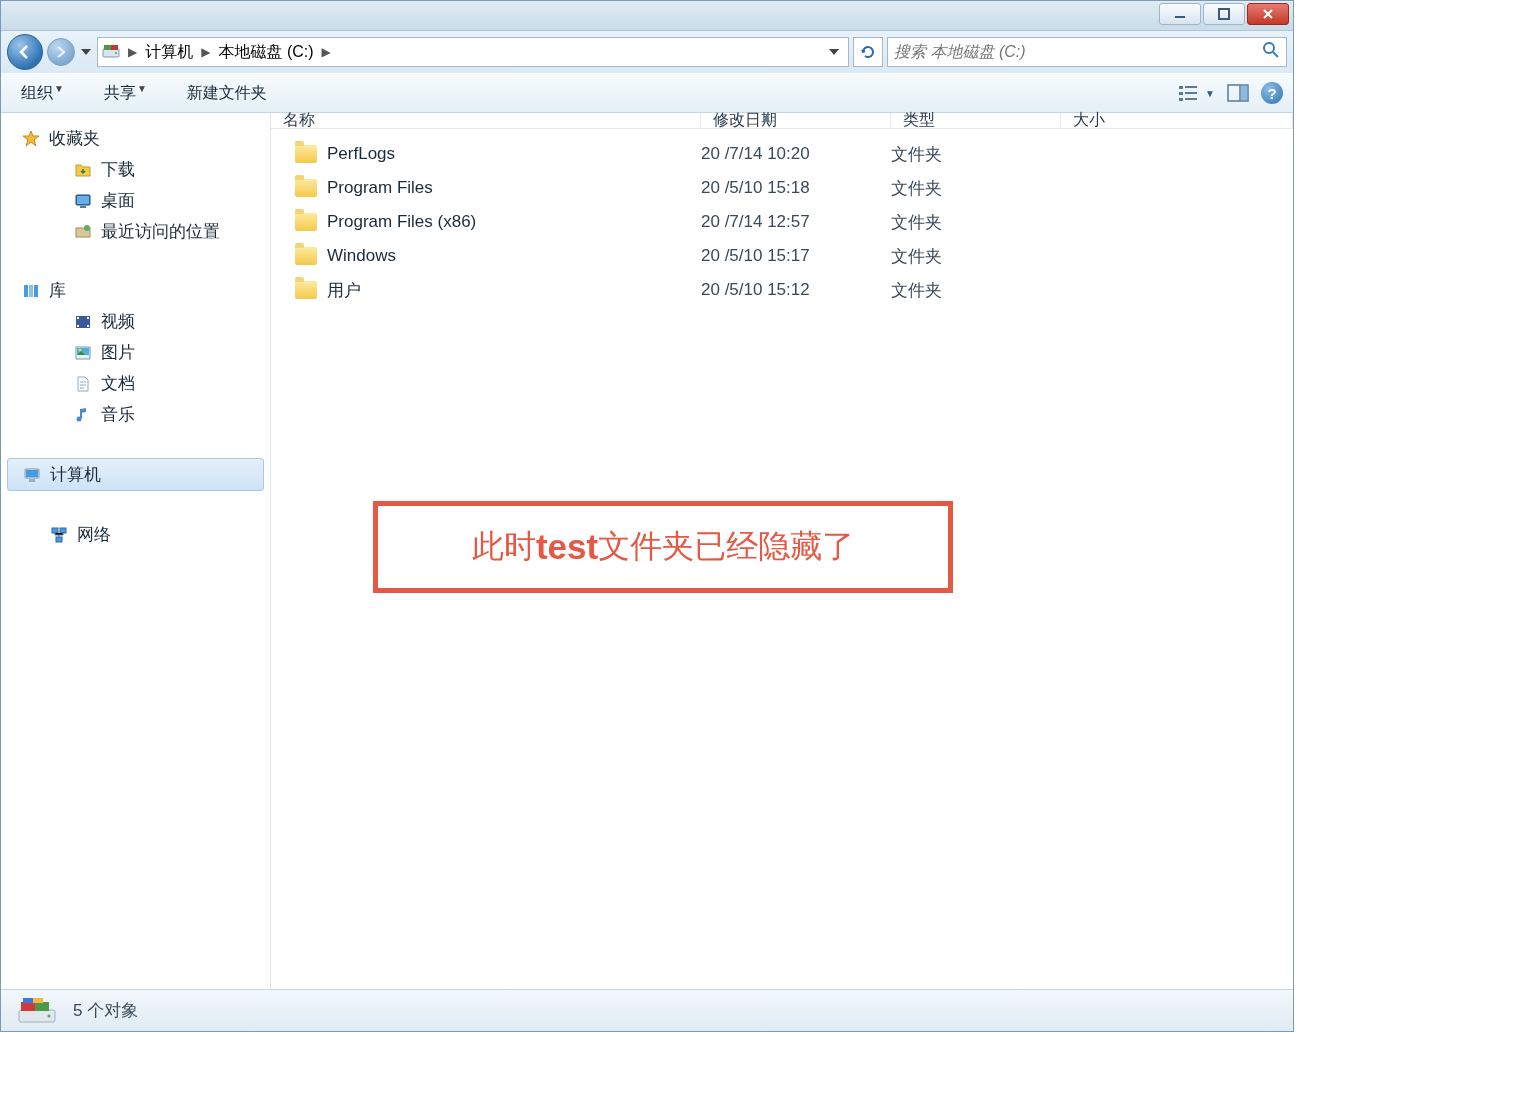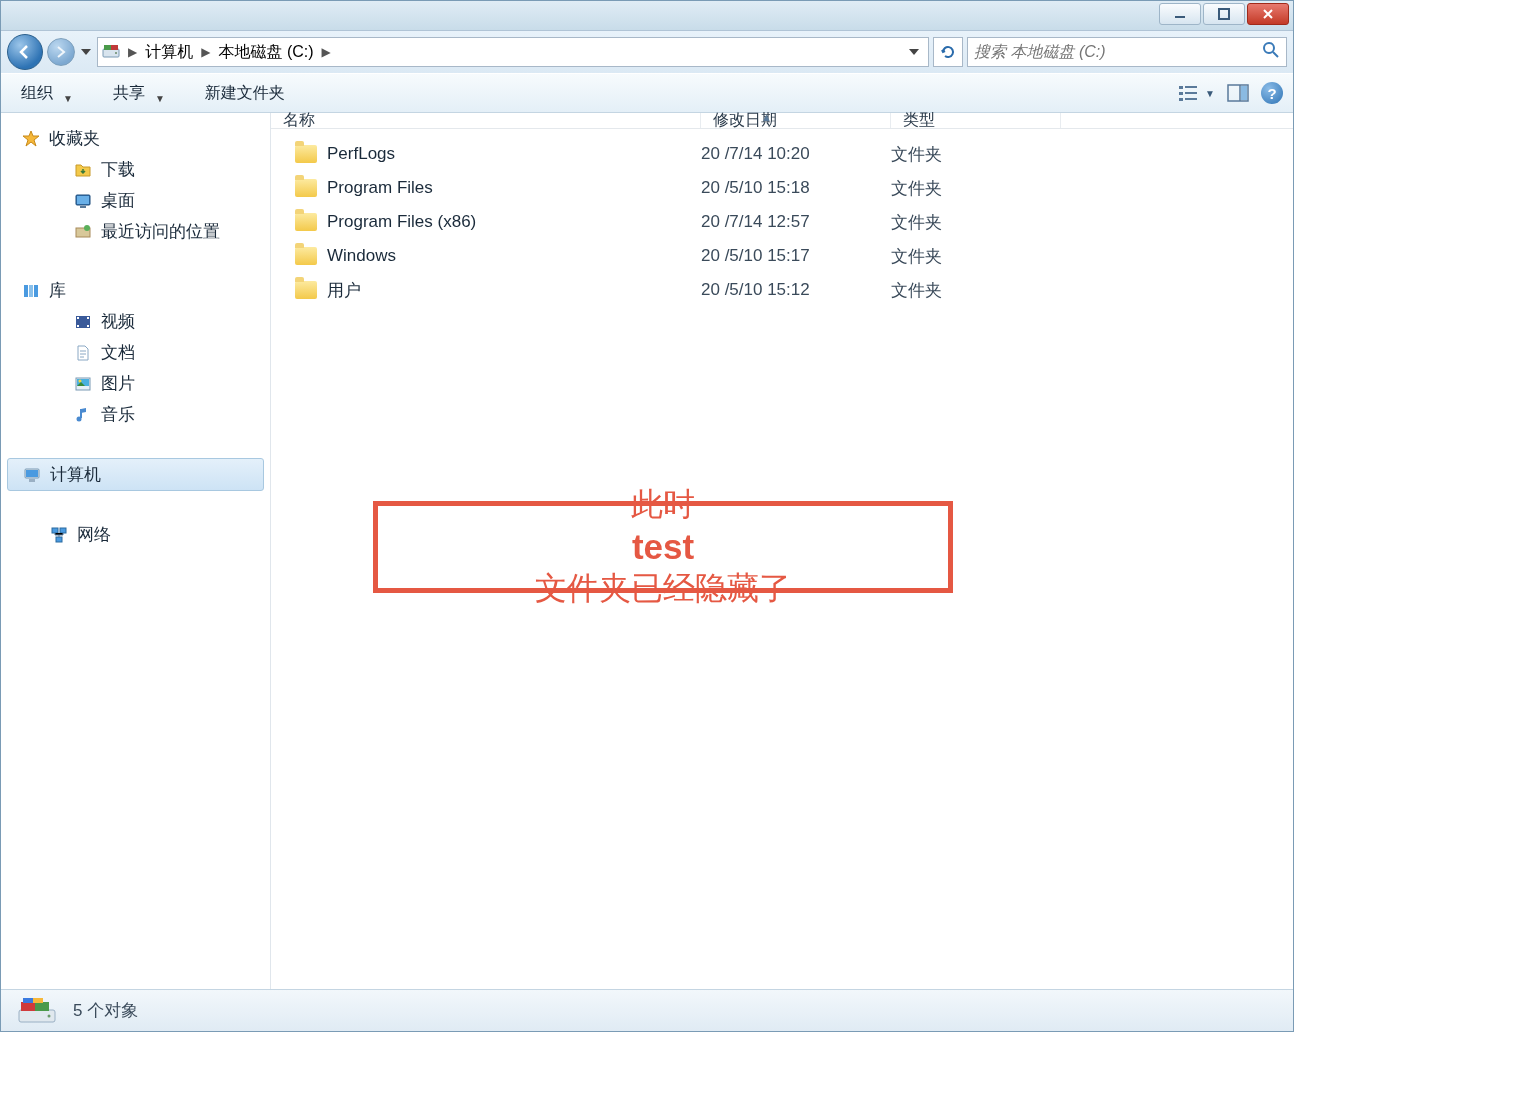--- a/index.html
+++ b/index.html
@@ -17,27 +17,27 @@
 .navbar { height: 42px; display: flex; align-items: center; padding: 3px 6px; gap: 4px; background: linear-gradient(to bottom, #e8f2fa, #dbe9f4); }
 .nav-back, .nav-fwd { width: 36px; height: 36px; border-radius: 50%; background: radial-gradient(circle at 35% 30%, #9cc6ea, #2e73b4 70%); border: 1px solid #2a5f8c; display: flex; align-items: center; justify-content: center; color: #fff; cursor: pointer; }
 .nav-fwd { width: 28px; height: 28px; opacity: 0.55; }
 .nav-dd { width: 14px; height: 20px; display: flex; align-items: center; justify-content: center; cursor: pointer; color: #2e5a84; }
 .addressbar { flex: 1; height: 30px; background: #fff; border: 1px solid #a8b8c8; display: flex; align-items: center; padding: 0 2px; gap: 2px; }
 .addr-icon { width: 22px; height: 22px; display: flex; align-items: center; justify-content: center; }
 .bc-sep { color: #555; padding: 0 4px; font-size: 12px; }
 .bc-item { font-size: 16px; color: #000; padding: 0 2px; cursor: pointer; }
 .addr-dd { margin-left: auto; width: 24px; height: 28px; display: flex; align-items: center; justify-content: center; cursor: pointer; color: #444; }
 .refresh-btn { width: 30px; height: 30px; display: flex; align-items: center; justify-content: center; background: #fff; border: 1px solid #a8b8c8; color: #2a6bab; cursor: pointer; }
-.searchbox { width: 320px; height: 30px; background: #fff; border: 1px solid #a8b8c8; display: flex; align-items: center; padding: 0 6px; }
+.searchbox { width: 400px; height: 30px; background: #fff; border: 1px solid #a8b8c8; display: flex; align-items: center; padding: 0 6px; }
 .searchbox input { flex: 1; border: none; outline: none; font-size: 16px; font-style: italic; color: #888; background: transparent; }
 .search-icon { color: #3a7ab8; cursor: pointer; font-size: 18px; }
 
 
 .toolbar { height: 40px; background: linear-gradient(to bottom, #f7fbfd, #e4eff7); border-top: 1px solid #fff; border-bottom: 1px solid #c4d5e2; display: flex; align-items: center; padding: 0 10px; }
-.tool-item { font-size: 16px; color: #1a2a3a; padding: 4px 10px; cursor: pointer; display: flex; align-items: flex-end; gap: 10px; margin-right: 20px; }
+.tool-item { font-size: 16px; color: #1a2a3a; padding: 4px 10px; cursor: pointer; display: flex; align-items: flex-start; gap: 1px; margin-right: 20px; }
 .tool-item .dd { font-size: 10px; color: #444; }
 .toolbar-right { margin-left: auto; display: flex; align-items: center; gap: 12px; }
 .view-btn, .pane-btn { display: flex; align-items: center; gap: 4px; cursor: pointer; color: #3a5a7a; }
 .help-btn { width: 22px; height: 22px; border-radius: 50%; background: radial-gradient(circle at 35% 30%, #8abce8, #2e73b4); color: #fff; display: flex; align-items: center; justify-content: center; font-size: 15px; font-weight: bold; cursor: pointer; }
 
 
 .body { display: flex; height: calc(100% - 30px - 42px - 40px - 42px); background: #fff; }
 
 
 .sidebar { width: 270px; border-right: 1px solid #e0e6ec; padding: 10px 0; overflow-y: auto; }
@@ -58,21 +58,21 @@
 .sort-arrow { color: #5a7a9a; font-size: 11px; position: absolute; left: 490px; top: -2px; }
 .rows { padding-top: 8px; }
 .row { display: flex; height: 34px; align-items: center; font-size: 17px; color: #1a2a3a; cursor: pointer; }
 .row .c-name { width: 430px; padding-left: 24px; display: flex; align-items: center; gap: 10px; }
 .row .c-date { width: 190px; color: #3a4a5a; }
 .row .c-type { width: 170px; color: #3a4a5a; }
 .folder-icon { width: 22px; height: 18px; background: linear-gradient(to bottom, #fceaa0, #f3c94a); border-radius: 2px; position: relative; flex-shrink: 0; }
 .folder-icon::before { content: ""; position: absolute; top: -4px; left: 0; width: 9px; height: 5px; background: #f3d478; border-radius: 2px 2px 0 0; }
 
 
-.annot { position: absolute; left: 372px; top: 500px; width: 580px; height: 92px; border: 5px solid #e55843; display: flex; align-items: center; justify-content: center; font-size: 32px; color: #e55843; flex-direction: column; }
+.annot { position: absolute; left: 372px; top: 500px; width: 580px; height: 92px; border: 5px solid #e55843; display: flex; align-items: center; justify-content: center; font-size: 32px; color: #e55843; }
 .annot b { font-weight: bold; font-size: 35px; }
 
 
 .statusbar { height: 42px; background: linear-gradient(to bottom, #f2f7fb, #e0ebf4); border-top: 1px solid #c4d5e2; display: flex; align-items: center; padding: 0 14px; gap: 14px; font-size: 17px; color: #3a4a5a; }
 .status-icon { width: 44px; height: 30px; display: flex; align-items: center; }
 
 
 .tri { width: 0; height: 0; border-left: 5px solid transparent; border-right: 5px solid transparent; border-top: 6px solid #444; display: inline-block; }
 </style>
 </head>
@@ -247,36 +247,36 @@
                 <rect x="3" y="12" width="2" height="2" fill="#fff"></rect>
                 <rect x="13" y="4" width="2" height="2" fill="#fff"></rect>
                 <rect x="13" y="12" width="2" height="2" fill="#fff"></rect>
               </svg>
             </span>
           <span>视频</span>
         </div>
         <div class="side-item">
           <span class="sicon">
               <svg width="18" height="18" viewBox="0 0 18 18">
-                <path d="M4 2 L11 2 L14 5 L14 16 L4 16 Z" fill="#fff" stroke="#8aa8c4"></path>
-                <path d="M6 7 L12 7 M6 10 L12 10 M6 13 L10 13" stroke="#8aa8c4"></path>
-              </svg>
-            </span>
-          <span>文档</span>
-        </div>
-        <div class="side-item">
-          <span class="sicon">
-              <svg width="18" height="18" viewBox="0 0 18 18">
                 <rect x="2" y="3" width="14" height="12" fill="#e8f0f8" stroke="#7a9ab4"></rect>
                 <rect x="3" y="4" width="12" height="7" fill="#4ab0e0"></rect>
                 <circle cx="6" cy="6" r="1.5" fill="#f6d83a"></circle>
                 <path d="M3 11 L7 7 L11 11 Z" fill="#3a8a3a"></path>
               </svg>
             </span>
           <span>图片</span>
+        </div>
+        <div class="side-item">
+          <span class="sicon">
+              <svg width="18" height="18" viewBox="0 0 18 18">
+                <path d="M4 2 L11 2 L14 5 L14 16 L4 16 Z" fill="#fff" stroke="#8aa8c4"></path>
+                <path d="M6 7 L12 7 M6 10 L12 10 M6 13 L10 13" stroke="#8aa8c4"></path>
+              </svg>
+            </span>
+          <span>文档</span>
         </div>
         <div class="side-item">
           <span class="sicon">
               <svg width="18" height="18" viewBox="0 0 18 18">
                 <path d="M7 3 L7 12" stroke="#4a8ad0" stroke-width="2"></path>
                 <circle cx="5" cy="13" r="2.5" fill="#4a8ad0"></circle>
                 <path d="M7 3 L12 2 L12 6 L7 7" fill="#4a8ad0"></path>
               </svg>
             </span>
           <span>音乐</span>
@@ -311,20 +311,21 @@
       </div>
     </div>
 
     <div class="filelist">
       <div style="position:relative;">
         <span class="sort-arrow">▲</span>
         <div class="cols">
           <div class="col col-name">名称</div>
           <div class="col col-date">修改日期</div>
           <div class="col col-type">类型</div>
+          <div class="col col-size">大小</div>
         </div>
       </div>
       <div class="rows">
         <div class="row">
           <div class="c-name">
               <span class="folder-icon"></span>
               <span>PerfLogs</span>
             </div>
           <div class="c-date">20  /7/14 10:20</div>
           <div class="c-type">文件夹</div>

